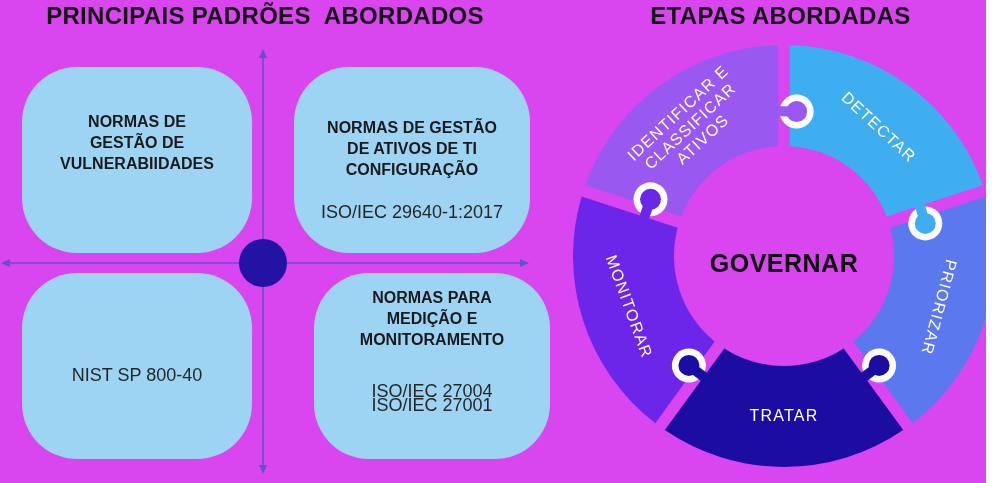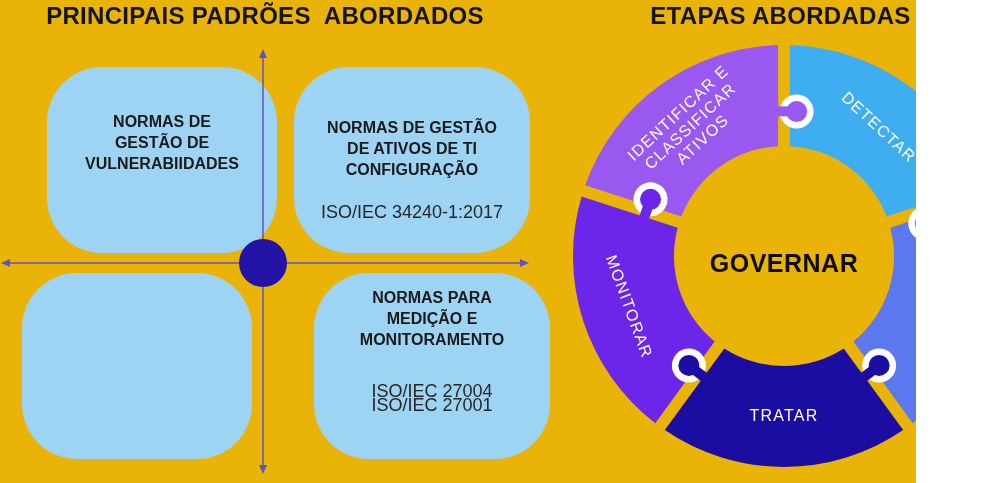--- a/index.html
+++ b/index.html
@@ -1,29 +1,29 @@
 <!DOCTYPE html>
 <html><head>
 <meta charset="utf-8">
 <style>
   html,body{margin:0;padding:0;background:#fff;}
   .canvas{
-    position:relative;width:916px;height:483px;background:#eab308;overflow:hidden;
+    position:relative;width:986px;height:483px;background:#d946ef;overflow:hidden;
     font-family:"Liberation Sans", sans-serif;
   }
   .panel-title{
     position:absolute;top:2px;margin:0;text-align:center;
     font-size:24px;font-weight:700;color:#141414;letter-spacing:.3px;white-space:pre;
   }
   .title-left{left:0;width:530px;}
   .title-right{left:550px;width:461px;}
 
   
   .qbox{position:absolute;border-radius:55px;background:#9ED4F3;}
-  .qb1{left:22px; top:67px; width:230px;height:186px;margin-left:25px;}
+  .qb1{left:22px; top:67px; width:230px;height:186px;}
   .qb2{left:274px;top:67px; width:236px;height:186px;margin-left:20px;}
   .qb3{left:22px; top:273px;width:230px;height:186px;}
   .qb4{left:274px;top:273px;width:236px;height:186px;margin-left:40px;}
   .qhead{
     position:absolute;left:0;width:100%;text-align:center;
     font-size:16px;font-weight:700;line-height:21px;color:#1a1a1a;white-space:pre-line;
   }
   .qitem{
     position:absolute;left:0;width:100%;text-align:center;
     font-size:18px;font-weight:400;color:#262626;line-height:22px;
@@ -52,23 +52,24 @@
 
   <div class="qbox qb1" style="background: rgb(158, 212, 243);">
     <div class="qhead">NORMAS DE
 GESTÃO DE
 VULNERABIIDADES</div>
   </div>
   <div class="qbox qb2" style="background: rgb(158, 212, 243);">
     <div class="qhead">NORMAS DE GESTÃO
 DE ATIVOS DE TI
 CONFIGURAÇÃO</div>
-    <div class="qitem">ISO/IEC 34240-1:2017</div>
+    <div class="qitem">ISO/IEC 29640-1:2017</div>
   </div>
   <div class="qbox qb3" style="background: rgb(158, 212, 243);">
+    <div class="qitem">NIST SP 800-40</div>
   </div>
   <div class="qbox qb4" style="background: rgb(158, 212, 243);">
     <div class="qhead">NORMAS PARA
 MEDIÇÃO E
 MONITORAMENTO</div>
     <div class="qitem i1">ISO/IEC 27004</div>
     <div class="qitem i2">ISO/IEC 27001</div>
   </div>
 
   <svg width="530" height="483" viewBox="0 0 530 483">

